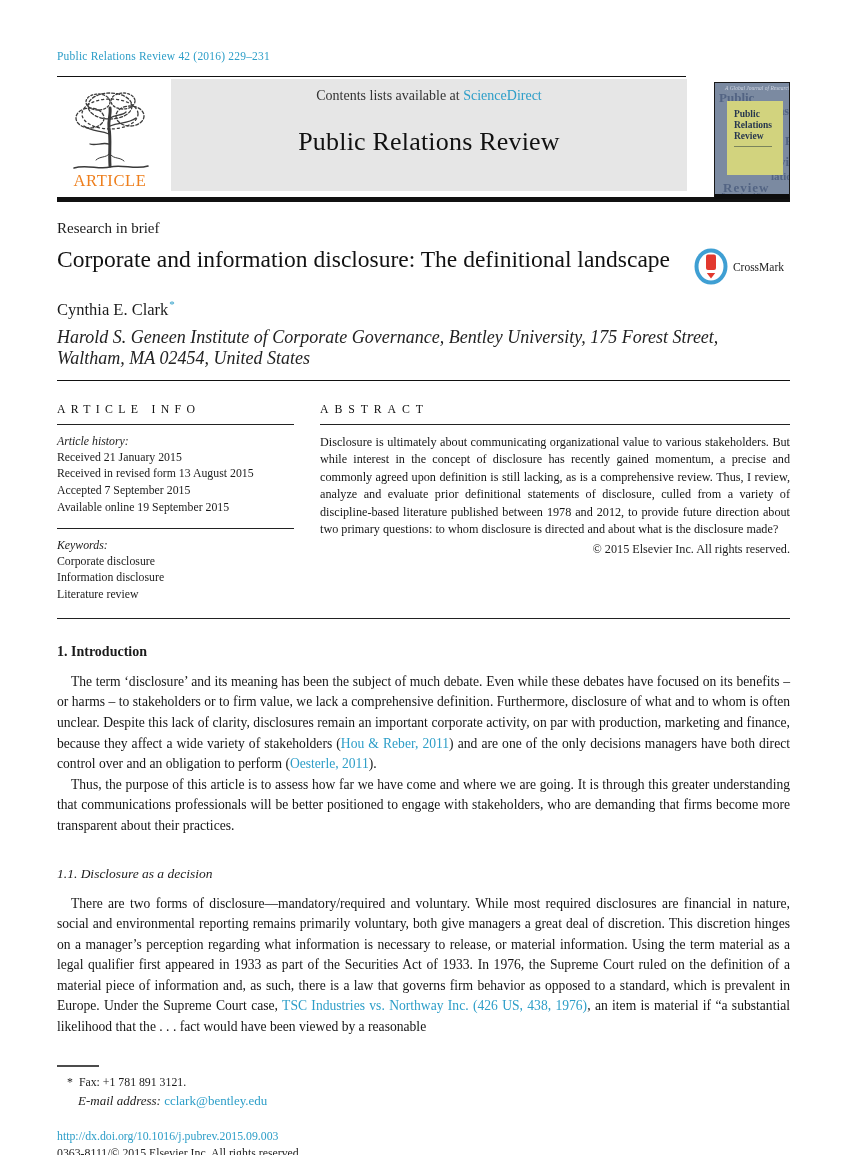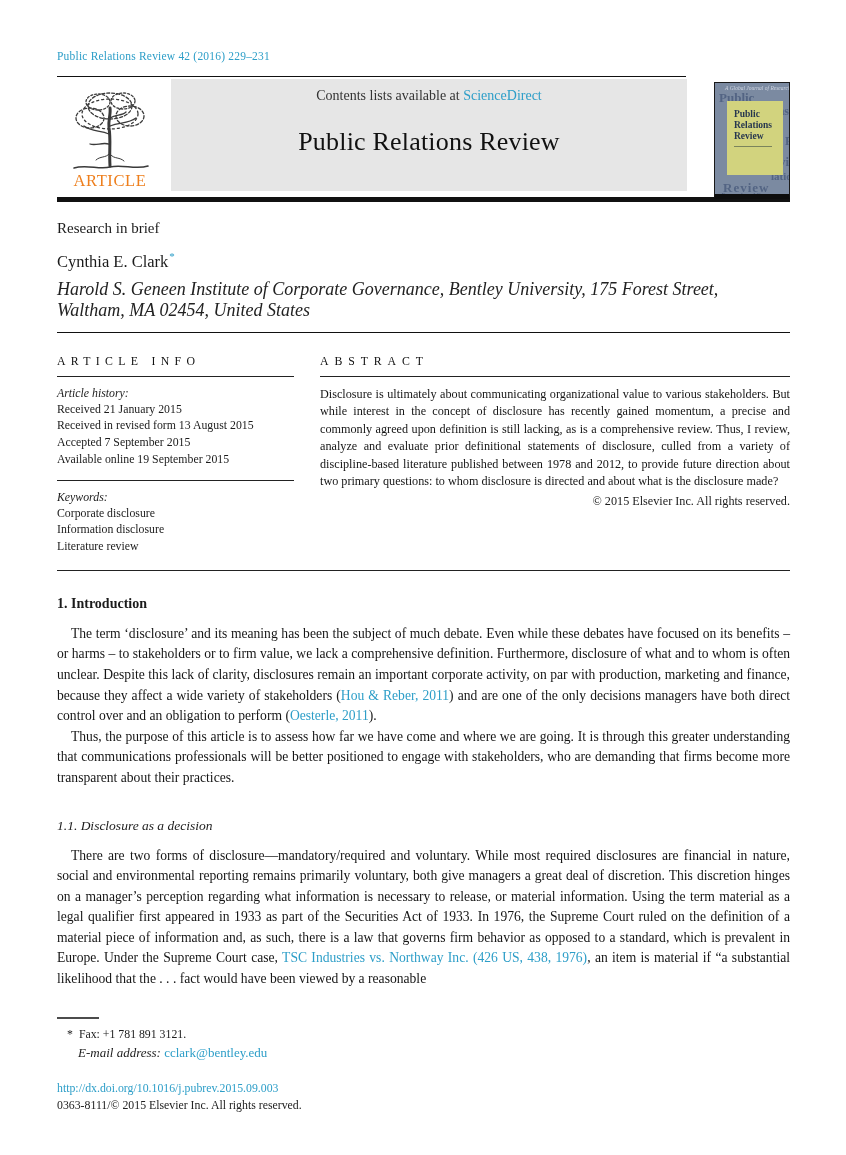--- a/index.html
+++ b/index.html
@@ -136,20 +136,31 @@
       <div class="cover-box-line">Relations</div>
       <div class="cover-box-line">Review</div>
       <div class="cover-box-rule"></div>
     </div>
   </div>
 
   <div class="bar-thick"></div>
 
   <div class="kicker">Research in brief</div>
 
+  <div class="title-row">
+    <h1 class="article-title" style="margin:0;font-weight:normal;">Corporate and information disclosure: The definitional landscape</h1>
+    <div class="crossmark">
+      <svg width="34" height="37" viewBox="0 0 34 37">
+        <ellipse cx="17" cy="18.5" rx="14.5" ry="16" fill="#ffffff" stroke="#3f9fd3" stroke-width="4"></ellipse>
+        <rect x="12" y="6.5" width="10" height="15.5" rx="2" fill="#e2382e"></rect>
+        <path d="M12.8 25 L21.2 25 L17 30.5 Z" fill="#e2382e"></path>
+      </svg>
+      <span class="crossmark-label">CrossMark</span>
+    </div>
+  </div>
 
   <div class="author-line"><span>Cynthia E. Clark</span><span class="author-mark link">*</span></div>
 
   <div class="affiliation">Harold S. Geneen Institute of Corporate Governance, Bentley University, 175 Forest Street, Waltham, MA 02454, United States</div>
 
   <hr class="rule-thin" style="margin-top:11px;border-top-width:1.2px;">
 
   <div class="cols">
     <div class="col-left">
       <div class="info-heading">ARTICLE INFO</div>

